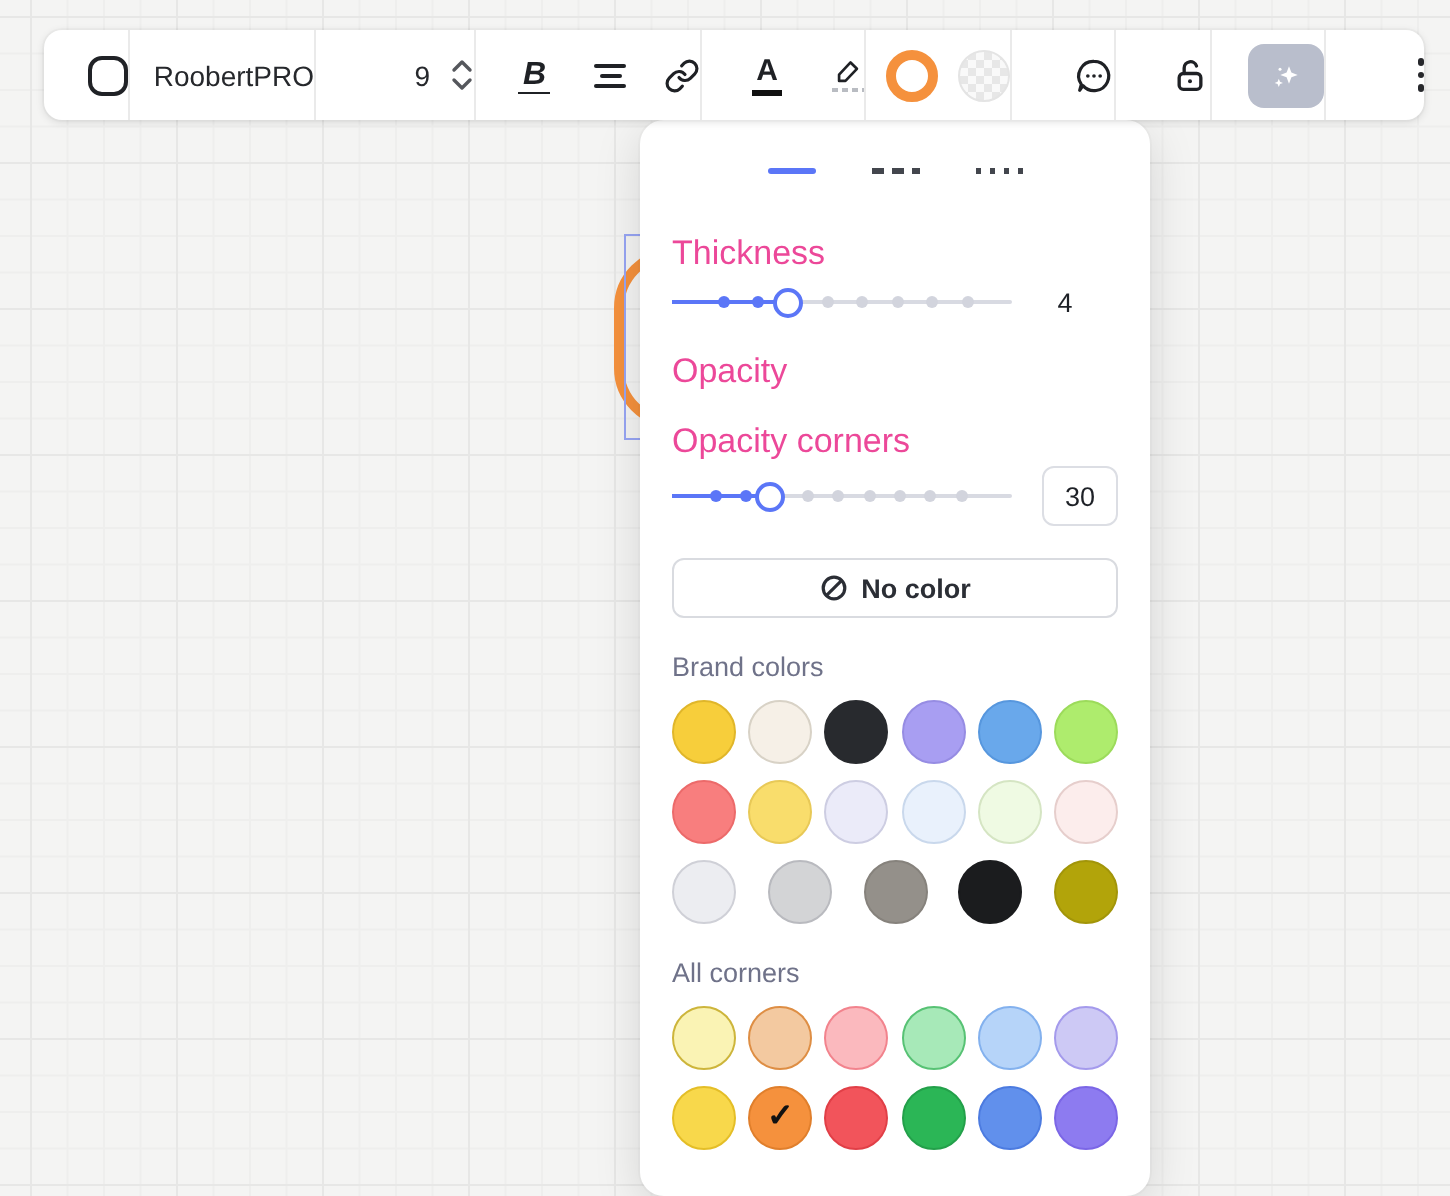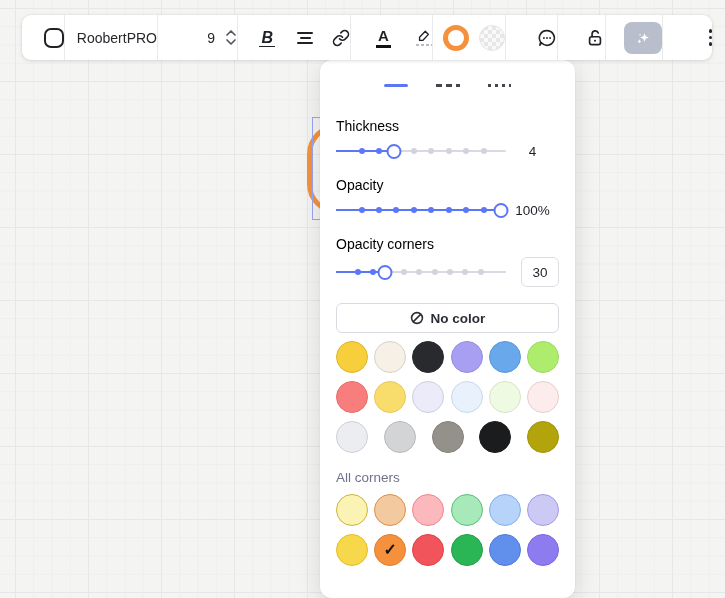--- a/index.html
+++ b/index.html
@@ -58,21 +58,21 @@
     background:#fff; border-radius:12px; box-shadow:0 6px 24px rgba(0,0,0,.13), 0 0 0 1px rgba(0,0,0,.02);
     padding:16px; }
   .ls-row{ display:flex; justify-content:center; gap:28px; margin-top:2px; }
   .line-style-btn{ width:24px; height:14px; display:flex; align-items:center; justify-content:center; cursor:pointer; }
   .ls-glyph{ width:24px; height:3px; }
   .ls-solid{ background:#43464D; border-radius:2px; }
   .ls-solid.sel{ background:var(--accent); }
   .ls-dashed{ background:repeating-linear-gradient(90deg,#43464D 0 6px, transparent 6px 10px); }
   .ls-dotted{ background:repeating-linear-gradient(90deg,#43464D 0 2.5px, transparent 2.5px 7px); }
 
-  .sec-label{ font-size:14px; color:#000000; margin-top:26px; line-height:17px; }
+  .sec-label{ font-size:17px; color:#ec4899; margin-top:26px; line-height:17px; }
   .sec-label.mt18{ margin-top:18px; }
   .slider-row{ display:flex; align-items:center; margin-top:8px; height:16px; }
   .slider-row.tall{ height:30px; margin-top:4px; }
   .slider{ position:relative; width:170px; height:16px; cursor:pointer; }
   .track{ position:absolute; left:0; right:0; top:7px; height:2px; background:#D8DAE2; border-radius:1px; }
   .fill{ position:absolute; left:0; top:7px; height:2px; background:var(--accent); }
   .dot{ position:absolute; top:5px; width:6px; height:6px; border-radius:50%; transform:translateX(-50%); }
   .dot.on{ background:var(--accent); } .dot.off{ background:#D2D4DD; }
   .thumb{ position:absolute; top:0.5px; width:15px; height:15px; border-radius:50%;
     background:#fff; border:2px solid var(--accent); transform:translateX(-50%); }
@@ -212,36 +212,20 @@
           <div class="dot off" style="left: 56.1429%;"></div>
           <div class="dot off" style="left: 66.4286%;"></div>
           <div class="dot off" style="left: 76.7143%;"></div>
           <div class="dot off" style="left: 87%;"></div>
           <div class="thumb" style="left: 34%;"></div>
         </div>
       <div class="slider-val">4</div>
     </div>
 
     <div class="sec-label mt18">Opacity</div>
-    <div class="slider-row">
-      <div class="slider">
-          <div class="track"></div>
-          <div class="fill" style="width: 97%;"></div>
-          <div class="dot on" style="left: 15%;"></div>
-          <div class="dot on" style="left: 25.2857%;"></div>
-          <div class="dot on" style="left: 35.5714%;"></div>
-          <div class="dot on" style="left: 45.8571%;"></div>
-          <div class="dot on" style="left: 56.1429%;"></div>
-          <div class="dot on" style="left: 66.4286%;"></div>
-          <div class="dot on" style="left: 76.7143%;"></div>
-          <div class="dot on" style="left: 87%;"></div>
-          <div class="thumb" style="left: 97%;"></div>
-        </div>
-      <div class="slider-val">100%</div>
-    </div>
 
     <div class="sec-label mt18">Opacity corners</div>
     <div class="slider-row tall">
       <div class="slider">
           <div class="track"></div>
           <div class="fill" style="width: 29%;"></div>
           <div class="dot on" style="left: 13%;"></div>
           <div class="dot on" style="left: 22%;"></div>
           <div class="dot off" style="left: 40%;"></div>
           <div class="dot off" style="left: 49%;"></div>
@@ -255,20 +239,21 @@
     </div>
 
     <div class="no-color-btn">
       <svg width="14" height="14" viewBox="0 0 14 14">
         <circle cx="7" cy="7" r="5.4" fill="none" stroke="#2B2E35" stroke-width="1.6"></circle>
         <line x1="2.9" y1="11.1" x2="11.1" y2="2.9" stroke="#2B2E35" stroke-width="1.6"></line>
       </svg>
       <span>No color</span>
     </div>
 
+    <div class="group-label">Brand colors</div>
     <div>
         <div class="swatch-row">
           <div class="swatch" style="background: rgb(247, 206, 59); border-color: rgb(224, 182, 42);"></div>
           <div class="swatch" style="background: rgb(246, 240, 231); border-color: rgb(216, 210, 198);"></div>
           <div class="swatch" style="background: rgb(40, 42, 46); border-color: rgb(40, 42, 46);"></div>
           <div class="swatch" style="background: rgb(168, 158, 242); border-color: rgb(150, 140, 227);"></div>
           <div class="swatch" style="background: rgb(105, 168, 235); border-color: rgb(87, 151, 222);"></div>
           <div class="swatch" style="background: rgb(174, 236, 109); border-color: rgb(156, 219, 91);"></div>
         </div>
         <div class="swatch-row">

